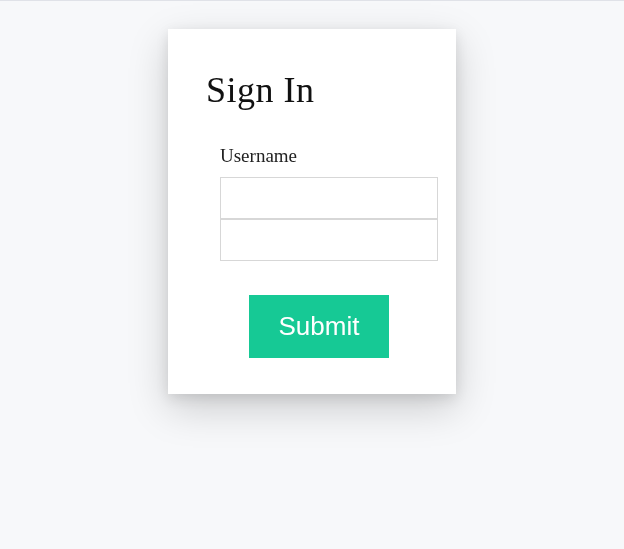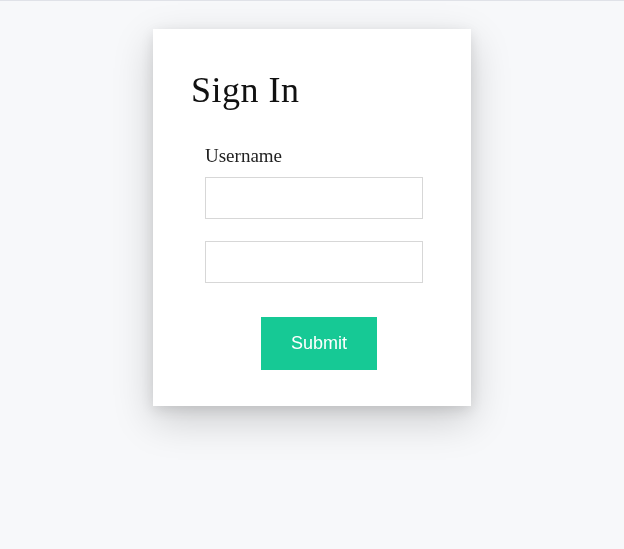--- a/index.html
+++ b/index.html
@@ -12,37 +12,36 @@
       height: 549px;
       background: #f7f8fa;
       border-top: 1px solid #e0e2e8;
       font-family: Georgia, 'Times New Roman', serif;
       display: flex;
       justify-content: center;
       align-items: flex-start;
       padding-top: 28px;
     }
     .card {
-      width: 318px;
+      width: 288px;
       background: #ffffff;
       box-shadow: 0 14px 38px rgba(0,0,0,0.18), 0 4px 12px rgba(0,0,0,0.10);
       padding: 40px 38px 36px 38px;
     }
     .title {
       font-size: 36px;
       font-weight: 400;
       color: #111;
       margin-bottom: 34px;
       letter-spacing: 0.5px;
     }
     .form {
       padding-left: 14px;
     }
     .field-group {
-      margin-bottom: 22px;
     }
     .field-label {
       display: block;
       font-size: 19px;
       color: #222;
       margin-bottom: 10px;
     }
     .field-input {
       width: 218px;
       height: 42px;
@@ -56,21 +55,21 @@
     .submit-wrap {
       display: flex;
       justify-content: center;
       margin-top: 34px;
     }
     .submit-btn {
       background: #16c995;
       color: #ffffff;
       border: none;
       font-family: Arial, Helvetica, sans-serif;
-      font-size: 18px;
+      font-size: 26px;
       padding: 16px 30px;
       cursor: pointer;
     }
   </style>
 </head>
 <body>
 
 <div class="card">
   <h1 class="title">Sign In</h1>
   <div class="form">

